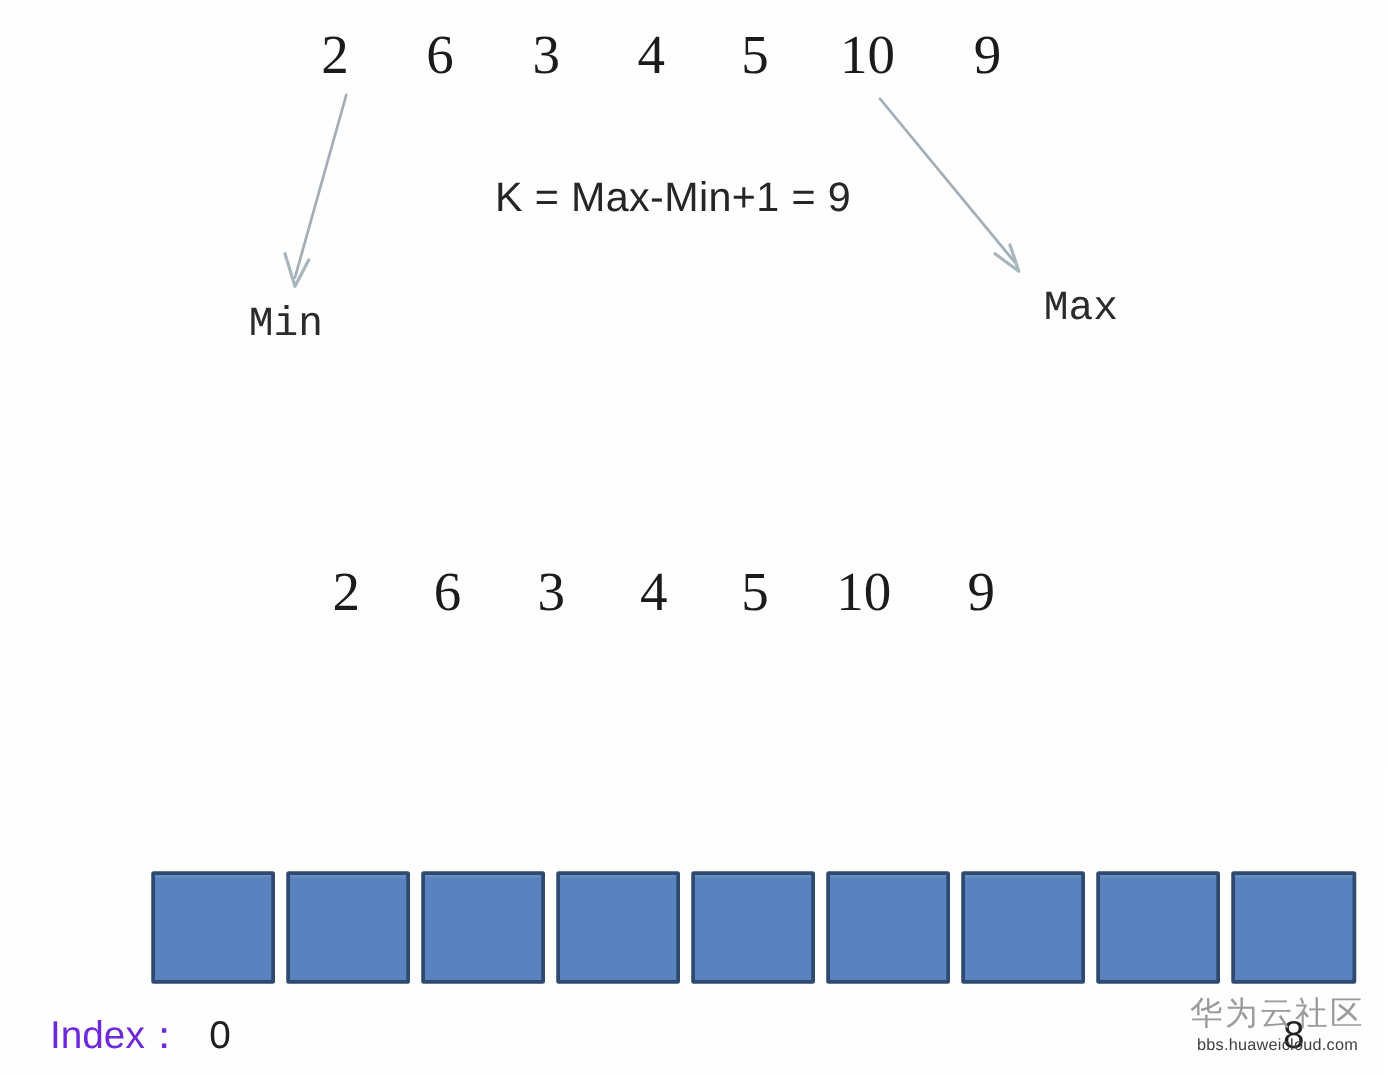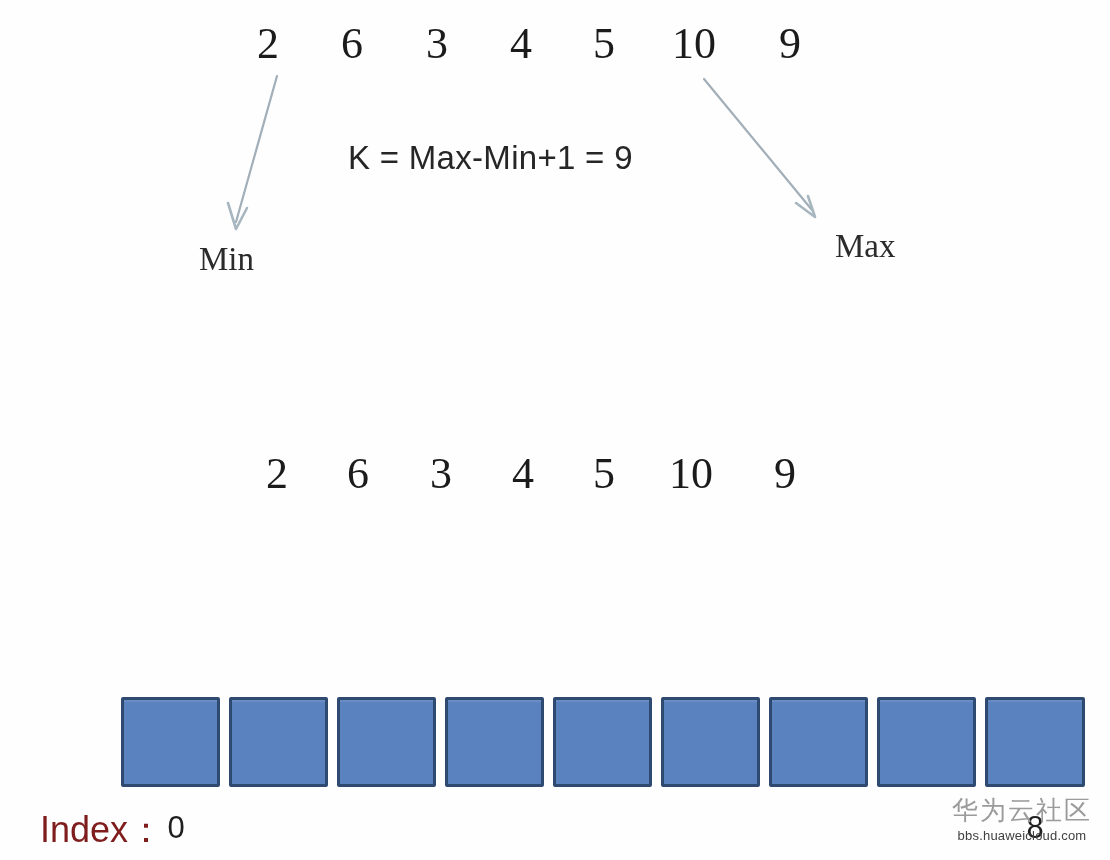--- a/index.html
+++ b/index.html
@@ -27,35 +27,36 @@
     color: #1b1b1b;
     line-height: 1;
     text-align: center;
     transform: translateX(-50%);
     white-space: nowrap;
   }
 
   
   .label {
     position: absolute;
-    font-family: Liberation Serif, serif;
+    font-family: Liberation Mono, monospace;
     font-size: 33px;
     color: #2b2b2b;
     line-height: 1;
     white-space: nowrap;
     text-align: right;
   }
   .formula {
     position: absolute;
     font-family: "Liberation Sans", sans-serif;
     font-size: 33px;
     color: #262626;
     line-height: 1;
     white-space: nowrap;
     letter-spacing: 0.3px;
+    margin-left: 48px;
   }
 
   
   .arrow-layer {
     position: absolute;
     left: 0;
     top: 0;
     width: 1110px;
     height: 860px;
     pointer-events: none;
@@ -79,22 +80,22 @@
     border-radius: 2px;
     box-shadow: inset 0 2px 0 rgba(255,255,255,0.10);
   }
 
   
   #index-label {
     position: absolute;
     left: 40px;
     top: 812px;
     font-family: "Liberation Sans", sans-serif;
-    font-size: 36px;
-    color: #7f1d1d;
+    font-size: 31px;
+    color: #6d28d9;
     line-height: 1;
     white-space: nowrap;
   }
   .index-num {
     position: absolute;
     font-family: "Liberation Sans", sans-serif;
     font-size: 31px;
     color: #1f1f1f;
     line-height: 1;
     transform: translateX(-50%);

